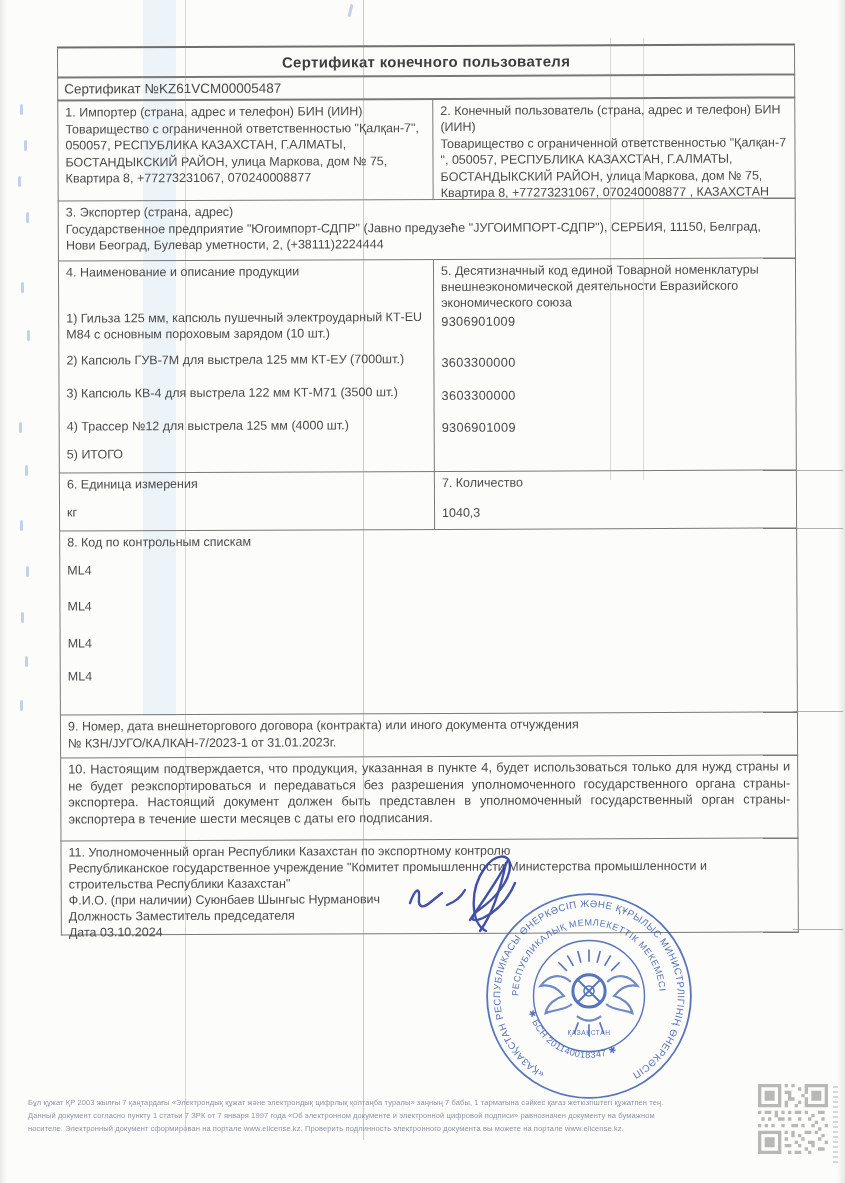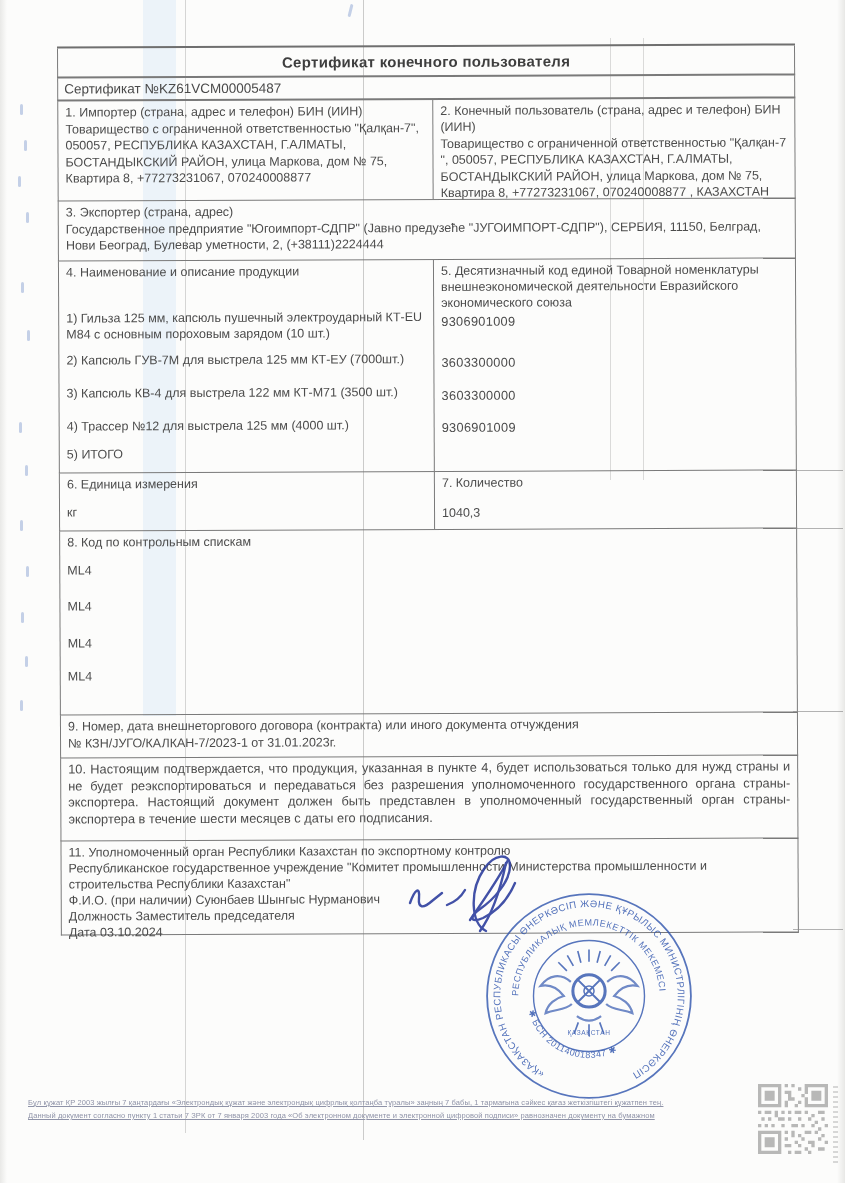--- a/index.html
+++ b/index.html
@@ -40,21 +40,21 @@
   .abs{position:absolute;left:7px;right:7px;font-size:12.5px;line-height:15.5px;}
   .code{font-size:12.8px;letter-spacing:.3px;}
   .just{margin:0;padding:3px 7px;font-size:12.8px;line-height:16.6px;text-align:justify;}
   .r11 div{font-size:12.5px;line-height:16px;}
   
   .sig{position:absolute;left:400px;top:843px;}
   .stamp{position:absolute;left:478px;top:885px;opacity:.92;}
   
   .footer{position:absolute;left:28px;top:1096px;width:720px;font-size:7.5px;
           line-height:13px;color:#8f93a8;letter-spacing:.1px;}
-  .footer div{white-space:nowrap;overflow:hidden;text-decoration:underline;}
+  .footer div{white-space:nowrap;overflow:hidden;}
   .qr{position:absolute;left:758px;top:1084px;opacity:.45;}
   .right-artifact{position:absolute;left:833px;top:1086px;width:5px;height:80px;opacity:.28;
           background:repeating-linear-gradient(180deg,#777 0 2px,transparent 2px 5px);}
 </style>
 </head>
 <body>
 
 <div class="page">
 
   <div class="edge-left"></div>
@@ -211,21 +211,22 @@
       </text>
       <text font-size="9" letter-spacing="0.5">
         <textPath href="#arcBsn">✱  БСН 201140018347  ✱</textPath>
       </text>
       <text x="110" y="149" font-size="6.5" text-anchor="middle" letter-spacing="0.6">ҚАЗАҚСТАН</text>
     </g>
   </svg>
 
   <div class="footer">
     <div>Бұл құжат ҚР 2003 жылғы 7 қаңтардағы «Электрондық құжат және электрондық цифрлық қолтаңба туралы» заңның 7 бабы, 1 тармағына сәйкес қағаз жеткізгіштегі құжатпен тең.</div>
-    <div>Данный документ согласно пункту 1 статьи 7 ЗРК от 7 января 2003 года «Об электронном документе и электронной цифровой подписи» равнозначен документу на бумажном</div>
+    <div>Данный документ согласно пункту 1 статьи 7 ЗРК от 7 января 1997 года «Об электронном документе и электронной цифровой подписи» равнозначен документу на бумажном</div>
+    <div>носителе. Электронный документ сформирован на портале www.elicense.kz. Проверить подлинность электронного документа вы можете на портале www.elicense.kz.</div>
   </div>
 
   <svg class="qr" width="70" height="70" viewBox="0 0 21 21">
     <path fill="#666" fill-rule="evenodd" d="
       M0 0h7v7H0z M1 1h5v5H1z M2 2h3v3H2z
       M14 0h7v7h-7z M15 1h5v5h-5z M16 2h3v3h-3z
       M0 14h7v7H0z M1 15h5v5H1z M2 16h3v3H2z
       M8 0h1v1H8z M10 0h1v1h-1z M12 1h1v1h-1z M8 2h2v1H8z M9 3h1v2H9z M13 3h2v1h-2z
       M10 4h1v1h-1z M12 5h1v1h-1z M8 5h1v1H8z M8 6h1v1H8z M11 6h1v1h-1z
       M0 8h1v1H0z M2 8h2v1H2z M5 8h1v2H5z M7 8h1v1H7z M9 8h1v1H9z M11 8h2v1h-2z

